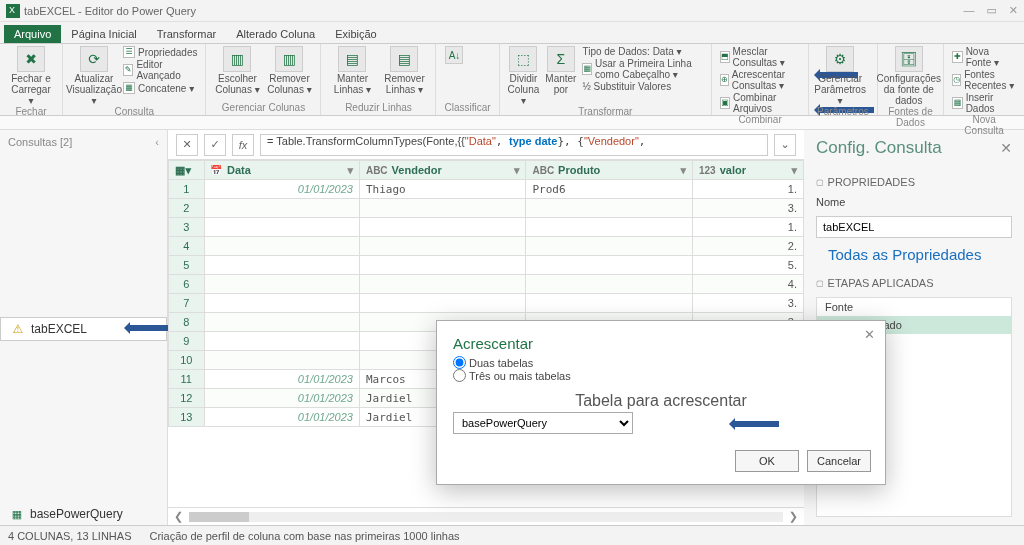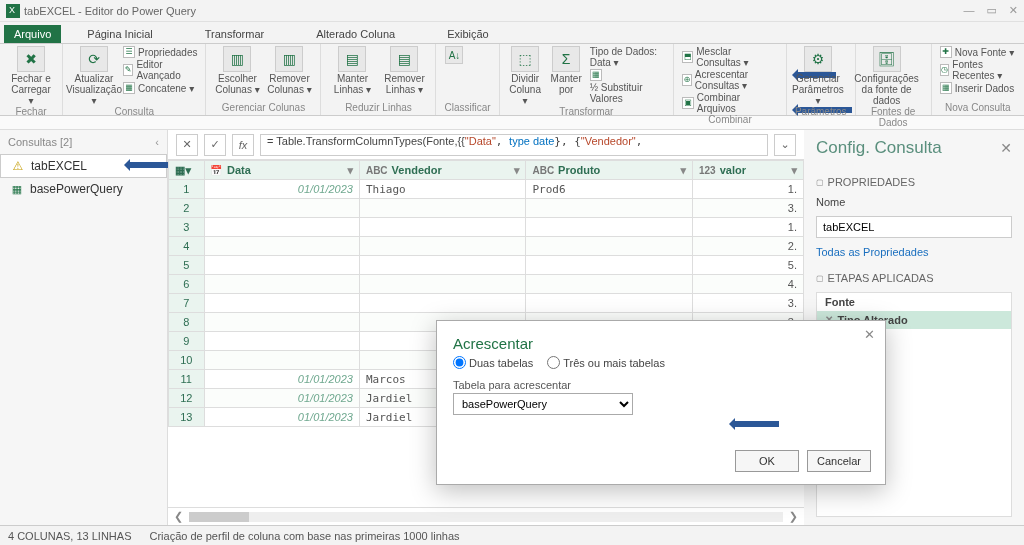--- a/index.html
+++ b/index.html
@@ -9,21 +9,21 @@
   .titlebar { height: 22px; background: #f3f3f3; display: flex; align-items: center; padding: 0 6px; border-bottom: 1px solid #e0e0e0; }
   .titlebar .appicon { width: 14px; height: 14px; background: #217346; display: inline-block; margin-right: 4px; position: relative; }
   .titlebar .appicon::after { content:"X"; color:#fff; font-size:9px; position:absolute; top:1px; left:3px; }
   .titlebar .title { font-size: 11px; color: #666; }
   .titlebar .winctrls { margin-left: auto; display: flex; gap: 12px; color: #999; }
   .titlebar .winctrls span { cursor: default; }
 
   
   .tabstrip { height: 22px; background: #f3f3f3; display: flex; align-items: flex-end; padding-left: 4px; border-bottom: 1px solid #ccc; }
   .tabstrip .filetab { background: #217346; color:#fff; padding: 3px 10px; font-size:11px; }
-  .tabstrip .tab { padding: 3px 26px; font-size:11px; color:#444; background:#f3f3f3; }
+  .tabstrip .tab { padding: 3px 10px; font-size:11px; color:#444; background:#f3f3f3; }
 
   
   .ribbon { height: 72px; background: #f3f3f3; display: flex; border-bottom: 1px solid #ccc; }
   .rgroup { border-right: 1px solid #ddd; padding: 2px 8px 0 8px; display:flex; flex-direction:column; justify-content:space-between; position:relative;}
   .rgroup .tools { display:flex; gap:6px; align-items:flex-start; flex:1; }
   .rgroup .glabel { font-size:10px; color:#888; text-align:center; padding-bottom:2px; }
   .rbtn-big { display:flex; flex-direction:column; align-items:center; gap:1px; width:46px; }
   .rbtn-big .ricon { width:28px; height:26px; background:#e8e8e8; border:1px solid #ccc; display:flex; align-items:center; justify-content:center; color:#217346; font-size:14px;}
   .rbtn-big .rlbl { font-size:10px; color:#555; text-align:center; line-height:11px; }
   .rlist { display:flex; flex-direction:column; gap:1px; font-size:10px; color:#555; }
@@ -32,34 +32,34 @@
 
   
   .arrow-blue { position:absolute; height:6px; background:#2b5797; }
   .arrow-blue::after { content:""; position:absolute; border:6px solid transparent; }
   .arrow-l::after { left:-10px; top:-3px; border-right-color:#2b5797; }
 
   
   .body { display:flex; height: 395px; }
 
   
-  .qpane { width:168px; background:#f6f6f6; border-right:1px solid #ddd; display:flex; flex-direction:column; }
+  .qpane { width:168px; background:#f6f6f6; border-right:1px solid #ddd; display:flex; flex-direction:column;justify-content:space-between; }
   .qpane .qhead { font-size:11px; color:#888; padding:6px 8px; display:flex; justify-content:space-between; }
   .qpane .qitem { padding:4px 10px; display:flex; align-items:center; gap:6px; font-size:12px; color:#333; }
   .qpane .qitem.sel { background:#fff; border:1px solid #ccc; }
   .qpane .qicon { width:14px; height:14px; display:inline-flex;align-items:center;justify-content:center; }
   .qpane .warn { color:#c39b00; font-size:12px;}
   .qpane .tbl  { color:#217346; font-size:11px;}
 
   
   .main { flex:1; display:flex; flex-direction:column; position:relative; }
   .fxbar { height:30px; display:flex; align-items:center; gap:6px; padding:0 8px; border-bottom:1px solid #ddd; }
   .fxbtn { width:22px; height:22px; border:1px solid #ccc; background:#fff; font-size:11px; color:#666; display:flex; align-items:center; justify-content:center;}
   .fxinput { flex:1; height:22px; border:1px solid #ccc; padding:0 6px; font-family: Consolas, monospace; font-size:11px; color:#444; background:#fff; }
-  .fxinput .kw { color:#0070c0; }
+  .fxinput .kw { color:#0070c0;font-weight:bold; }
   .fxinput .str { color:#b7472a; }
 
   .grid { flex:1; overflow:hidden; position:relative; }
   table.data { border-collapse:collapse; width:100%; table-layout:fixed; }
   table.data th, table.data td { border:1px solid #ddd; font-size:11px; height:19px; padding:0 6px; }
   table.data th { background:#eaf4ef; color:#2e6e53; text-align:left; position:relative; }
   table.data th .drop { float:right; color:#888; }
   table.data th .typeicon { color:#777; margin-right:4px; font-size:10px;}
   .rownum { width:30px; text-align:center; background:#eaf4ef; color:#2e6e53;}
   td.rn { background:#eaf4ef; text-align:center; color:#2e6e53; }
@@ -74,36 +74,36 @@
   .hscroll .thumb { position:absolute; left:0; width:60px; height:10px; background:#ccc; }
 
   
   .cpane { width:220px; background:#f6f6f6; padding:8px 12px; display:flex; flex-direction:column; gap:8px;}
   .cpane h2 { font-size:17px; font-weight:300; color:#5a8f7d; margin-bottom:4px; display:flex; justify-content:space-between; align-items:center;}
   .cpane h2 .close { font-size:14px; color:#888; }
   .cpane .sect { display:flex; align-items:center; gap:4px; font-size:11px; color:#666; margin-top:6px; text-transform:uppercase;}
   .cpane .sect .tri { color:#888; font-size:8px; }
   .cpane label { font-size:11px; color:#444; }
   .cpane input.name { width:100%; height:22px; border:1px solid #ccc; padding:0 6px; font-size:11px; }
-  .cpane a.link { color:#1a6fbf; font-size:11px; text-decoration:none; }
+  .cpane a.link { color:#1a6fbf; font-size:15px; text-decoration:none;margin-left:12px; }
   .steps { border:1px solid #ddd; background:#fff; flex:1; }
-  .step { padding:3px 8px; font-size:11px; display:flex; align-items:flex-start; gap:4px;font-weight:bold;}
+  .step { padding:3px 8px; font-size:11px; display:flex; align-items:flex-start; gap:4px;}
   .step.sel { background:#cce8db; }
   .step .x { color:#888; font-size:10px; }
 
   
   .statusbar { height:20px; border-top:1px solid #ccc; background:#f3f3f3; display:flex; align-items:center; padding:0 8px; font-size:11px; color:#555; gap:18px;}
   .statusbar .right { margin-left:auto; }
   .dialog { position:absolute; left:268px; top:190px; width:450px; height:165px; background:#fff; border:1px solid #aaa; box-shadow:0 6px 24px rgba(0,0,0,.25); padding:14px 16px; }
   .dialog h3 { font-size:15px; color:#217346; font-weight:400; margin-bottom:4px;}
   .dialog .close { position:absolute; top:6px; right:10px; color:#888; font-size:13px;}
   .dialog p { font-size:11px; color:#666; margin-bottom:8px;}
-  .dialog .radios { display:flex; gap:14px; font-size:11px; color:#444; margin-bottom:10px;}
+  .dialog .radios { display:flex; font-size:11px; color:#444; margin-bottom:10px;flex-direction:column;}
   .dialog .radios label { display:flex; align-items:center; gap:3px;}
-  .dialog .fld-lbl { font-size:11px; color:#555; margin-bottom:2px; display:block;}
+  .dialog .fld-lbl { font-size:16px; color:#555; margin-bottom:2px; display:block;text-align:center;}
   .dialog select { width:180px; height:22px; border:1px solid #aaa; font-size:11px; padding:0 4px; background:#fff;}
   .dialog .btns { position:absolute; right:14px; bottom:12px; display:flex; gap:8px;}
   .dialog button { min-width:64px; height:22px; border:1px solid #999; background:#f6f6f6; font-size:11px; color:#333;}
   
   .arrow-in-dialog { position:absolute; left:296px; top:100px; width:46px; }
 </style>
 </head>
 <body>
 
 <div class="titlebar">
@@ -200,20 +200,21 @@
       <div class="rbtn-big">
           <div class="ricon">Σ</div>
           <div class="rlbl">Manter por</div>
         </div>
       <div class="rlist">
         <div class="ritm">
             <span>Tipo de Dados: Data ▾</span>
           </div>
         <div class="ritm">
             <span class="dot">▦</span>
+            <span>Usar a Primeira Linha como Cabeçalho ▾</span>
           </div>
         <div class="ritm">
             <span>½ Substituir Valores</span>
           </div>
       </div>
     </div>
     <div class="glabel">Transformar</div>
   </div>
   <div class="rgroup">
     <div class="tools">

